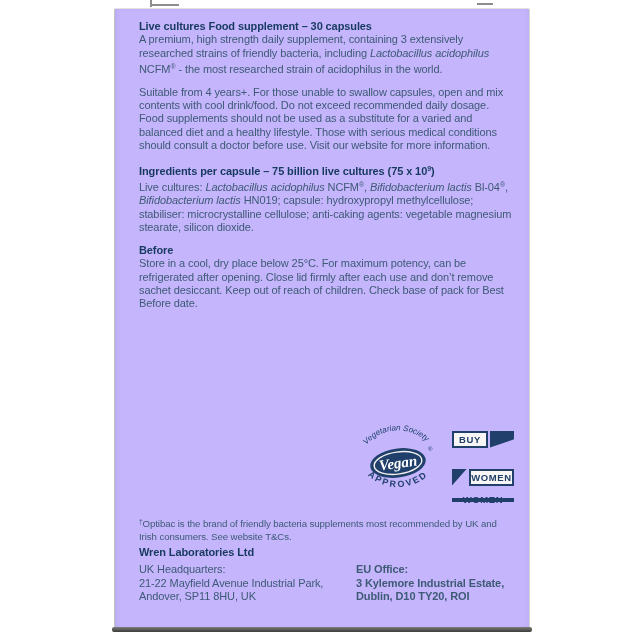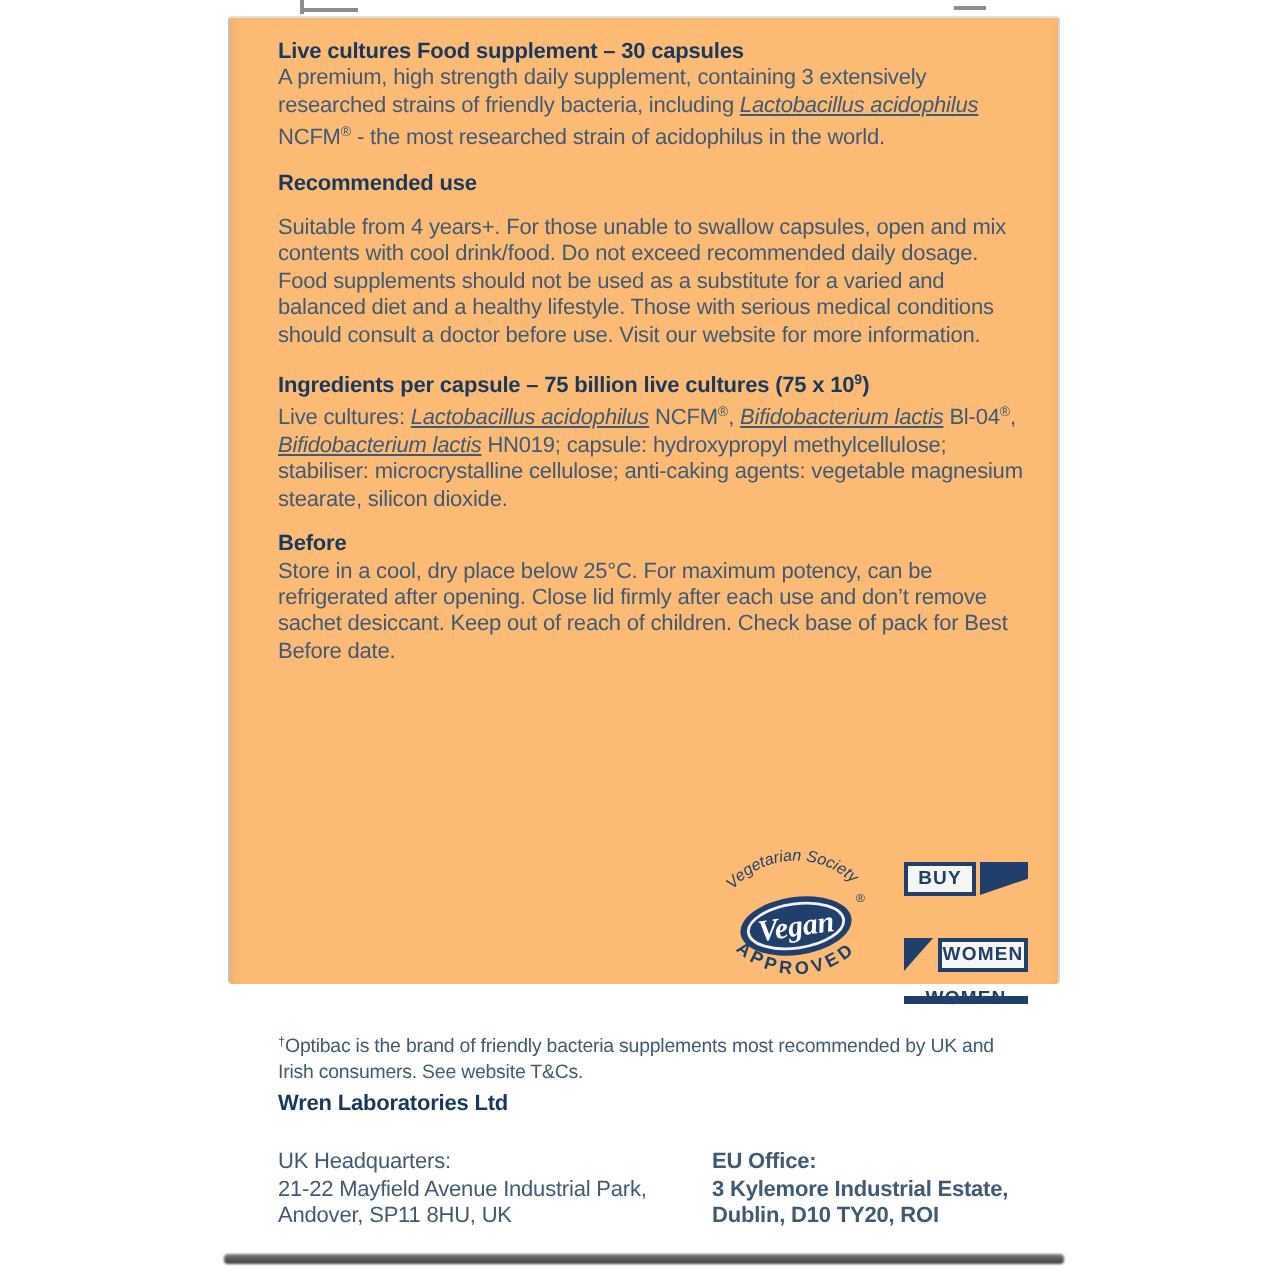--- a/index.html
+++ b/index.html
@@ -4,22 +4,22 @@
 <style>
   * { margin:0; padding:0; box-sizing:border-box; }
   html,body { width:640px; height:640px; }
   body {
     background:#ffffff;
     font-family:"Liberation Sans", sans-serif;
     position:relative;
     overflow:hidden;
   }
   .box {
-    position:absolute; left:114px; top:8px; width:416px; height:484px;
-    background:#fdba74;
+    position:absolute; left:114px; top:8px; width:416px; height:620px;
+    background:#c4b5fd;
     border-left:1px solid #c3c2c0;
     border-right:1px solid #d6d5d3;
     border-top:1px solid #e2e1df;
     border-radius:2px;
     box-shadow:inset 4px 0 6px -4px rgba(0,0,0,0.10), inset -4px 0 6px -4px rgba(0,0,0,0.06);
   }
   .box-bottom-shadow {
     position:absolute; left:112px; top:627px; width:420px; height:5px;
     background:linear-gradient(#7b7b79, #3c3c3a);
     border-radius:2px;
@@ -32,21 +32,21 @@
 
   .content {
     position:absolute; left:24px; top:11px; width:375px;
     color:#3e5a75;
     font-size:11px; line-height:13.4px; letter-spacing:-0.1px;
   }
   .section { margin-bottom:9px; }
   .sec-heading {
     font-weight:bold; color:#17395e; font-size:11px; letter-spacing:-0.1px;
   }
-  .content i { font-style:italic;text-decoration:underline; }
+  .content i { font-style:italic; }
   .content sup { font-size:7px; vertical-align:4px; letter-spacing:0; }
 
   .logos-row {
     position:absolute; left:240px; top:416px;
     display:flex; align-items:center; gap:11px;
   }
   .vegan-svg { display:block; }
 
   .bwb {
     width:62px; display:flex; flex-direction:column; gap:2px;
@@ -72,21 +72,21 @@
   .footnote {
     position:absolute; left:24px; top:506px; width:376px;
     color:#3e5a75; font-size:9.7px; line-height:13.2px; letter-spacing:-0.1px;
   }
   .footnote sup { font-size:6.5px; vertical-align:3px; }
 
   .manufacturer {
     position:absolute; left:24px; top:537px; width:380px;
     color:#3e5a75; font-size:11px; line-height:13.4px; letter-spacing:-0.1px;
   }
-  .mfr-name { font-weight:bold; color:#17395e; margin-bottom:16px; }
+  .mfr-name { font-weight:bold; color:#17395e; margin-bottom:4px; }
   .mfr-cols { display:flex; }
   .mfr-col-uk { width:217px; }
   .mfr-col-eu { flex:1;font-weight:bold; }
 </style>
 </head>
 <body>
 
 <div class="top-mark tm-left-v"></div>
 <div class="top-mark tm-left-h"></div>
 <div class="top-mark tm-right-h"></div>
@@ -94,21 +94,20 @@
 <div class="box">
 
   <div class="content">
 
     <div class="section">
       <div class="sec-heading">Live cultures Food supplement – 30 capsules</div>
       <div>A premium, high strength daily supplement, containing 3 extensively researched strains of friendly bacteria, including <i>Lactobacillus acidophilus</i> NCFM<sup>®</sup> - the most researched strain of acidophilus in the world.</div>
     </div>
 
     <div class="section">
-      <div class="sec-heading">Recommended use</div>
     </div>
 
     <div class="section">
       <div>Suitable from 4 years+. For those unable to swallow capsules, open and mix contents with cool drink/food. Do not exceed recommended daily dosage. Food supplements should not be used as a substitute for a varied and balanced diet and a healthy lifestyle. Those with serious medical conditions should consult a doctor before use. Visit our website for more information.</div>
     </div>
 
     <div class="section">
       <div class="sec-heading">Ingredients per capsule – 75 billion live cultures (75 x 10<sup>9</sup>)</div>
       <div>Live cultures: <i>Lactobacillus acidophilus</i> NCFM<sup>®</sup>, <i>Bifidobacterium lactis</i> Bl-04<sup>®</sup>, <i>Bifidobacterium lactis</i> HN019; capsule: hydroxypropyl methylcellulose; stabiliser: microcrystalline cellulose; anti-caking agents: vegetable magnesium stearate, silicon dioxide.</div>
     </div>

